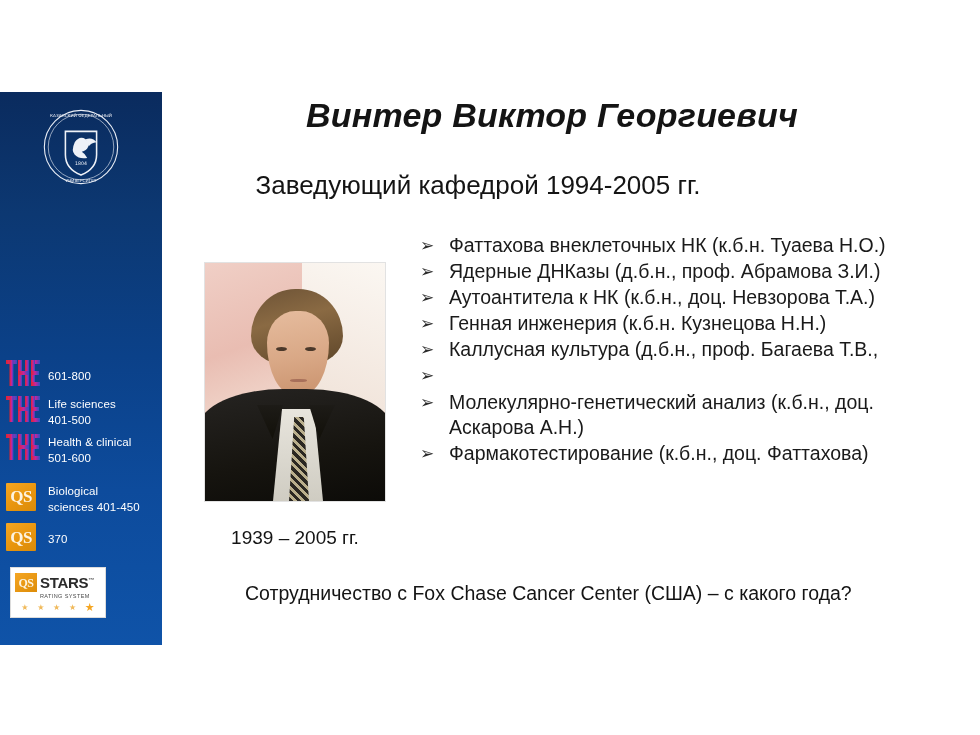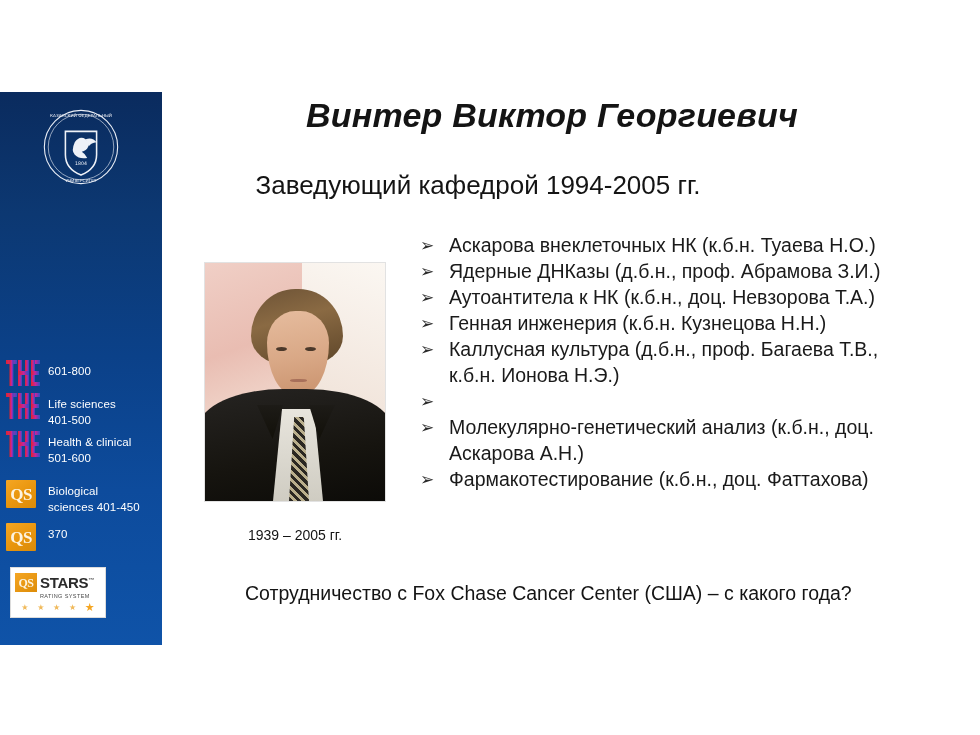--- a/index.html
+++ b/index.html
@@ -37,21 +37,21 @@
   }
 
   .badges {
     position: absolute;
     left: 0;
     top: 268px;
     width: 162px;
   }
   .badge-row {
     display: flex;
-    align-items: flex-start;
+    align-items: center;
     margin-bottom: 3px;
     padding-left: 6px;
   }
   .badge-icon {
     flex: 0 0 auto;
     width: 34px;
     height: 30px;
     margin-right: 8px;
   }
   .badge-text {
@@ -271,21 +271,21 @@
   }
   .portrait .collar-l { left: 52px; clip-path: polygon(0% 0%, 100% 0%, 60% 100%); }
   .portrait .collar-r { left: 104px; clip-path: polygon(0% 0%, 100% 0%, 40% 100%); }
 
   .photo-caption {
     position: absolute;
     left: 205px;
     top: 527px;
     width: 180px;
     text-align: center;
-    font-size: 14px;
+    font-size: 19px;
     color: #141414;
   }
 
   
   .bullet-list {
     position: absolute;
     left: 420px;
     top: 233px;
     width: 552px;
   }
@@ -466,21 +466,21 @@
   <div class="collar-r"></div>
   <div class="tie"></div>
 </div>
 
 <div class="photo-caption">1939 – 2005 гг.</div>
 
 <div class="bullet-list">
 
   <div class="bullet-item">
     <span class="bullet-marker">➢</span>
-    <span class="bullet-text">Аскарова внеклеточных НК (к.б.н. Туаева Н.О.)</span>
+    <span class="bullet-text">Фаттахова внеклеточных НК (к.б.н. Туаева Н.О.)</span>
   </div>
 
   <div class="bullet-item">
     <span class="bullet-marker">➢</span>
     <span class="bullet-text">Ядерные ДНКазы (д.б.н., проф. Абрамова З.И.)</span>
   </div>
 
   <div class="bullet-item">
     <span class="bullet-marker">➢</span>
     <span class="bullet-text">Аутоантитела к НК (к.б.н., доц. Невзорова Т.А.)</span>
@@ -488,21 +488,20 @@
 
   <div class="bullet-item">
     <span class="bullet-marker">➢</span>
     <span class="bullet-text">Генная инженерия (к.б.н. Кузнецова Н.Н.)</span>
   </div>
 
   <div class="bullet-item">
     <span class="bullet-marker">➢</span>
     <span class="bullet-text">
       <span>Каллусная культура  (д.б.н., проф. Багаева Т.В.,</span>
-      <span class="cont">к.б.н. Ионова Н.Э.)</span>
     </span>
   </div>
 
   <div class="bullet-item">
     <span class="bullet-marker">➢</span>
     <span class="bullet-text">
     </span>
   </div>
 
   <div class="bullet-item">

